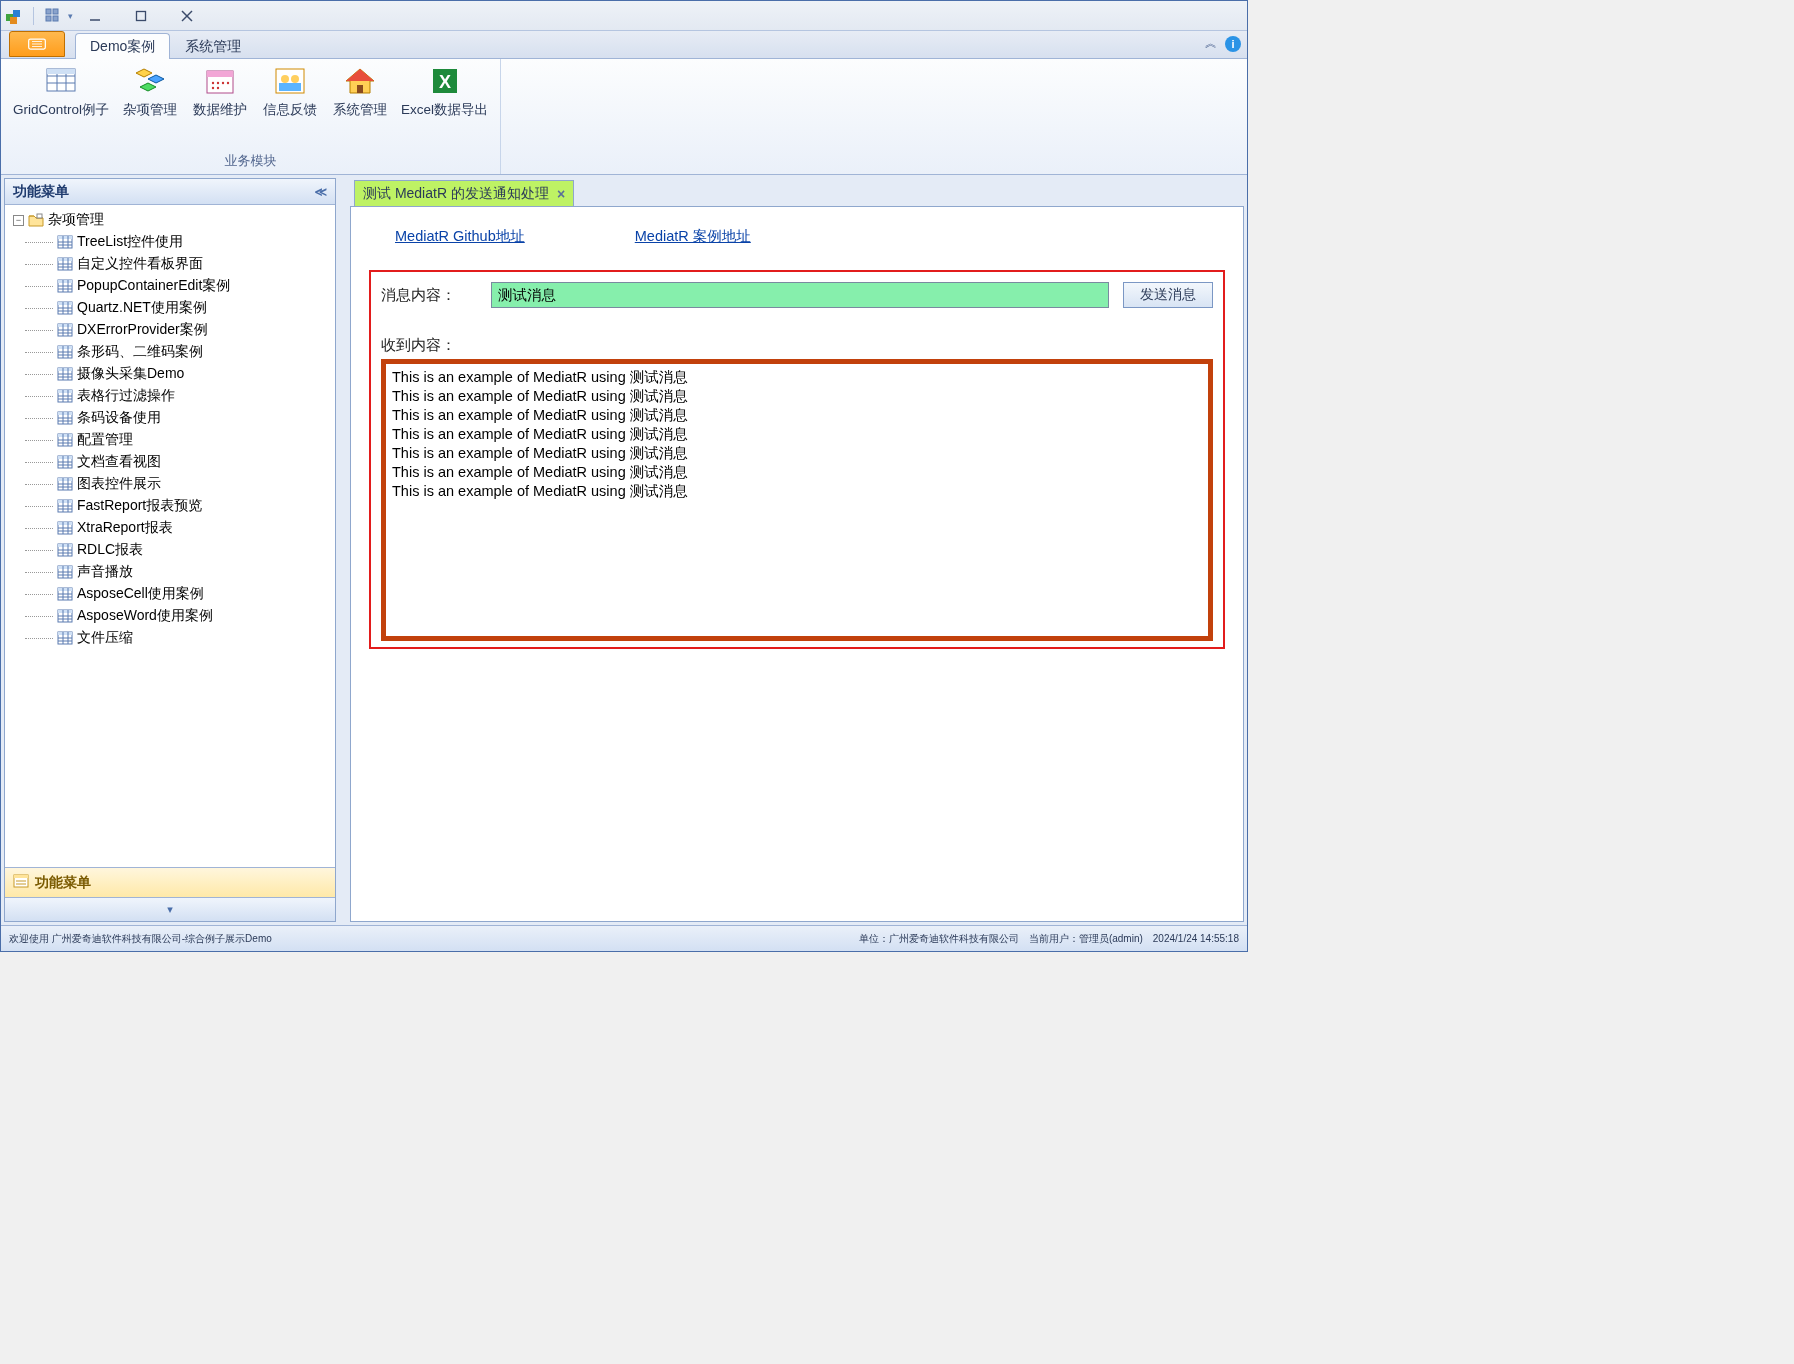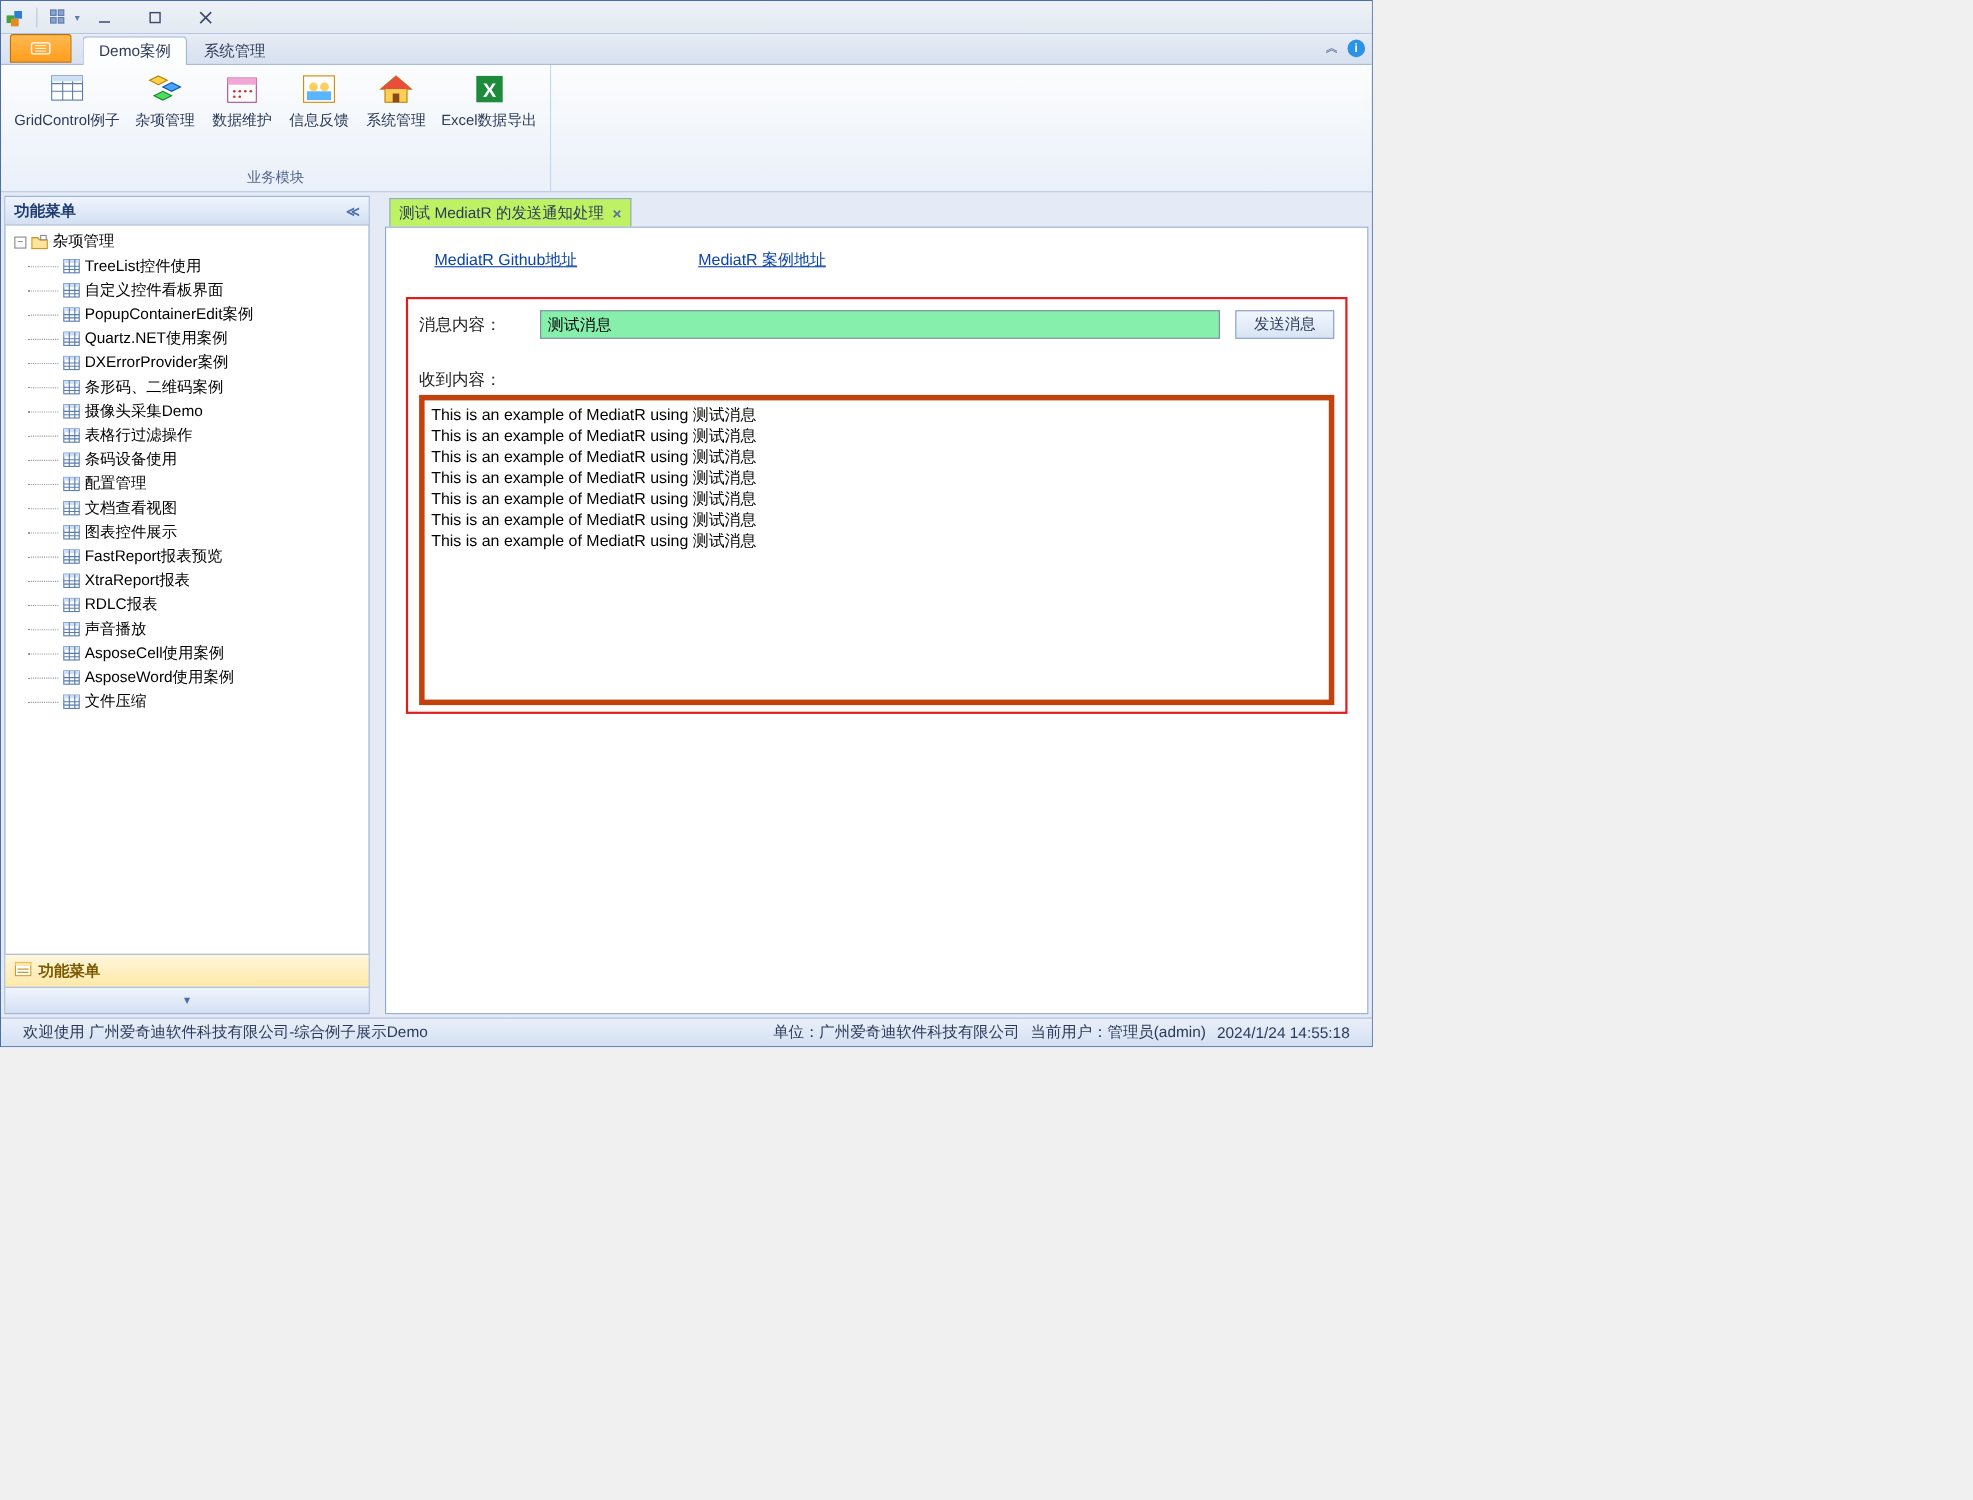--- a/index.html
+++ b/index.html
@@ -202,22 +202,22 @@
 .output::-webkit-scrollbar { width:16px; }
 .output::-webkit-scrollbar-track { background:#f1f1f1; }
 .output::-webkit-scrollbar-thumb { background:#c8c8c8; border:3px solid #f1f1f1; border-radius:8px;}
 
 
 .statusbar {
   height: 26px;
   background: linear-gradient(to bottom, #eaf0f9, #d3e0f3);
   border-top:1px solid #a0b4d6;
   display:flex; align-items:center;
-  padding: 0 20px;
-  color:#2b3a58; font-size:14px;
+  padding: 0 8px;
+  color:#2b3a58; font-size:10px;
   gap: 10px;
 }
 .statusbar .spacer { flex:1; }
 </style>
 </head>
 <body>
 
 <div class="window">
 
   <div class="titlebar">

